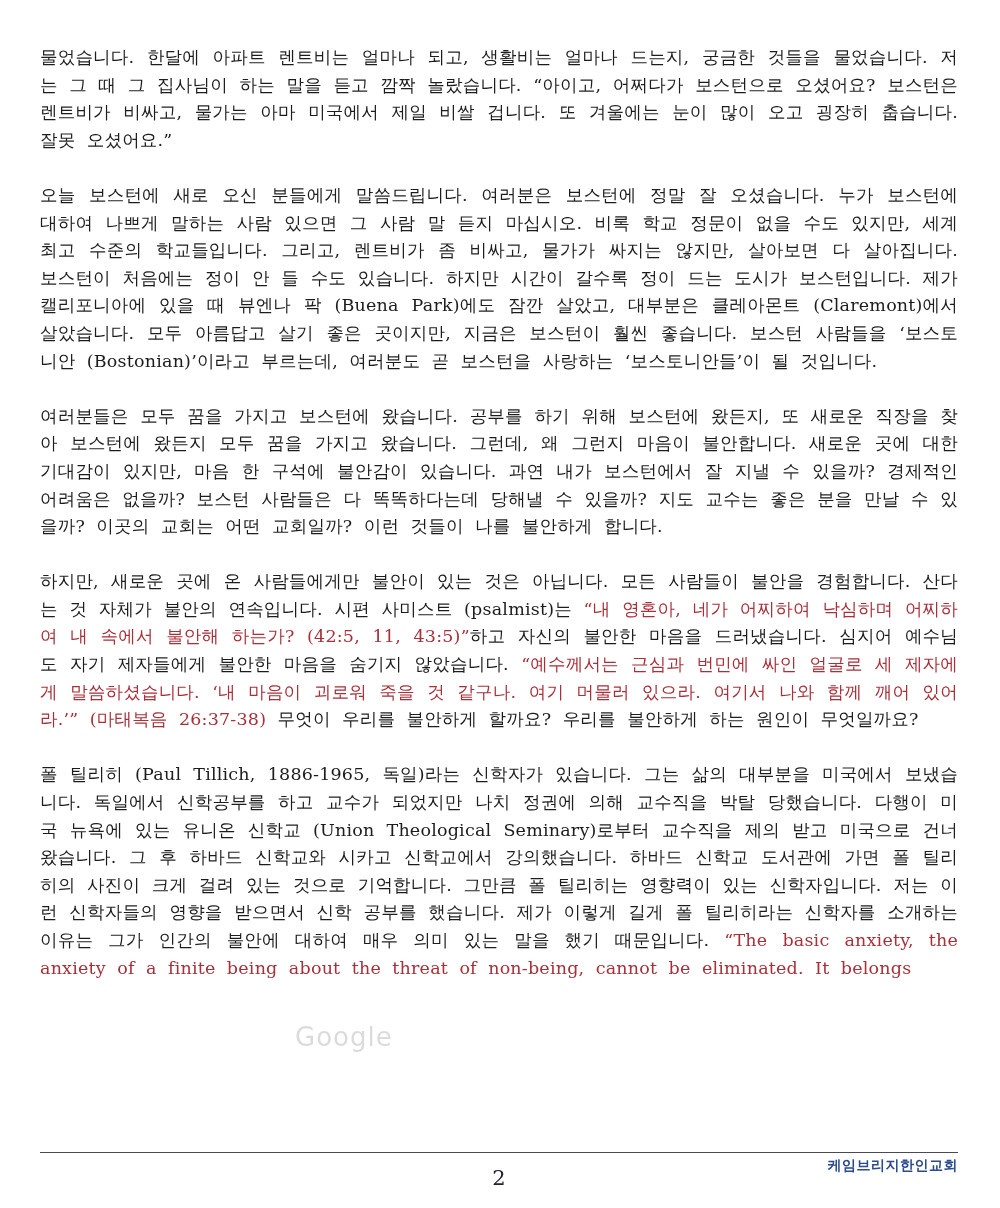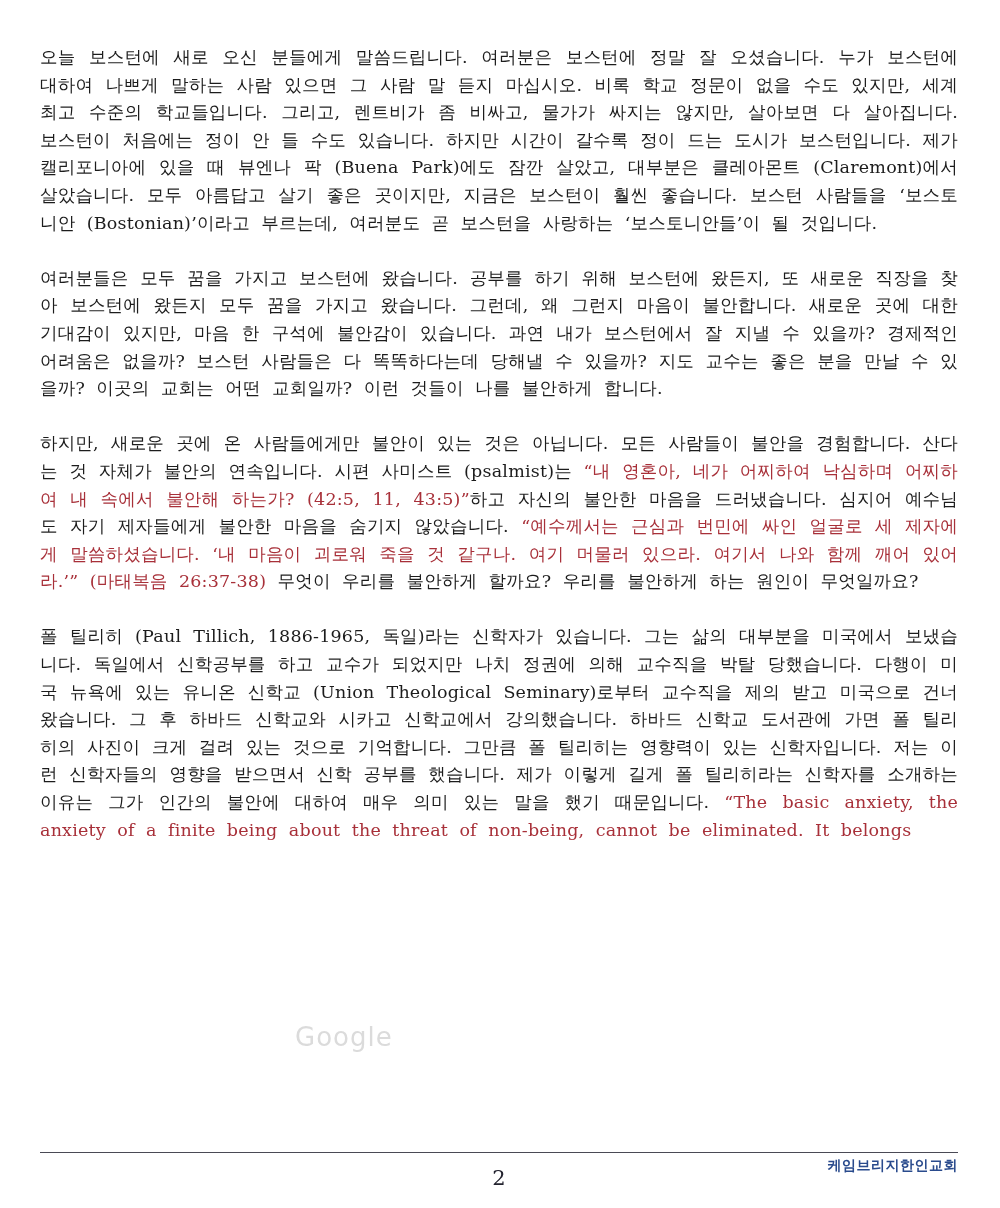--- a/index.html
+++ b/index.html
@@ -74,20 +74,21 @@
     font-size: 21px;
     color: #22222e;
   }
 </style>
 </head>
 <body>
 
 <div class="page">
 
   <div class="doc-body">
+      <p class="para"><span class="seg">물었습니다. 한달에 아파트 렌트비는 얼마나 되고, 생활비는 얼마나 드는지, 궁금한 것들을 물었습니다. 저는 그 때 그 집사님이 하는 말을 듣고 깜짝 놀랐습니다. “아이고, 어쩌다가 보스턴으로 오셨어요? 보스턴은 렌트비가 비싸고, 물가는 아마 미국에서 제일 비쌀 겁니다. 또 겨울에는 눈이 많이 오고 굉장히 춥습니다. 잘못 오셨어요.”</span></p>
       <p class="para"><span class="seg">오늘 보스턴에 새로 오신 분들에게 말씀드립니다. 여러분은 보스턴에 정말 잘 오셨습니다. 누가 보스턴에 대하여 나쁘게 말하는 사람 있으면 그 사람 말 듣지 마십시오. 비록 학교 정문이 없을 수도 있지만, 세계 최고 수준의 학교들입니다. 그리고, 렌트비가 좀 비싸고, 물가가 싸지는 않지만, 살아보면 다 살아집니다. 보스턴이 처음에는 정이 안 들 수도 있습니다. 하지만 시간이 갈수록 정이 드는 도시가 보스턴입니다. 제가 캘리포니아에 있을 때 뷰엔나 팍 (Buena Park)에도 잠깐 살았고, 대부분은 클레아몬트 (Claremont)에서 살았습니다. 모두 아름답고 살기 좋은 곳이지만, 지금은 보스턴이 훨씬 좋습니다. 보스턴 사람들을 ‘보스토니안 (Bostonian)’이라고 부르는데, 여러분도 곧 보스턴을 사랑하는 ‘보스토니안들’이 될 것입니다.</span></p>
       <p class="para"><span class="seg">여러분들은 모두 꿈을 가지고 보스턴에 왔습니다. 공부를 하기 위해 보스턴에 왔든지, 또 새로운 직장을 찾아 보스턴에 왔든지 모두 꿈을 가지고 왔습니다. 그런데, 왜 그런지 마음이 불안합니다. 새로운 곳에 대한 기대감이 있지만, 마음 한 구석에 불안감이 있습니다. 과연 내가 보스턴에서 잘 지낼 수 있을까? 경제적인 어려움은 없을까? 보스턴 사람들은 다 똑똑하다는데 당해낼 수 있을까? 지도 교수는 좋은 분을 만날 수 있을까? 이곳의 교회는 어떤 교회일까? 이런 것들이 나를 불안하게 합니다.</span></p>
       <p class="para"><span class="seg">하지만, 새로운 곳에 온 사람들에게만 불안이 있는 것은 아닙니다. 모든 사람들이 불안을 경험합니다. 산다는 것 자체가 불안의 연속입니다. 시편 사미스트 (psalmist)는 </span><span class="seg red">“내 영혼아, 네가 어찌하여 낙심하며 어찌하여 내 속에서 불안해 하는가? (42:5, 11, 43:5)”</span><span class="seg">하고 자신의 불안한 마음을 드러냈습니다. 심지어 예수님도 자기 제자들에게 불안한 마음을 숨기지 않았습니다. </span><span class="seg red">“예수께서는 근심과 번민에 싸인 얼굴로 세 제자에게 말씀하셨습니다. ‘내 마음이 괴로워 죽을 것 같구나. 여기 머물러 있으라. 여기서 나와 함께 깨어 있어라.’” (마태복음 26:37-38)</span><span class="seg"> 무엇이 우리를 불안하게 할까요? 우리를 불안하게 하는 원인이 무엇일까요?</span></p>
       <p class="para"><span class="seg">폴 틸리히 (Paul Tillich, 1886-1965, 독일)라는 신학자가 있습니다. 그는 삶의 대부분을 미국에서 보냈습니다. 독일에서 신학공부를 하고 교수가 되었지만 나치 정권에 의해 교수직을 박탈 당했습니다. 다행이 미국 뉴욕에 있는 유니온 신학교 (Union Theological Seminary)로부터 교수직을 제의 받고 미국으로 건너왔습니다. 그 후 하바드 신학교와 시카고 신학교에서 강의했습니다. 하바드 신학교 도서관에 가면 폴 틸리히의 사진이 크게 걸려 있는 것으로 기억합니다. 그만큼 폴 틸리히는 영향력이 있는 신학자입니다. 저는 이런 신학자들의 영향을 받으면서 신학 공부를 했습니다. 제가 이렇게 길게 폴 틸리히라는 신학자를 소개하는 이유는 그가 인간의 불안에 대하여 매우 의미 있는 말을 했기 때문입니다. </span><span class="seg red">“The basic anxiety, the anxiety of a finite being about the threat of non-being, cannot be eliminated. It belongs</span></p>
     </div>
 
   <div class="watermark">Google</div>
 
   <div class="footer">
     <div class="footer-divider"></div>

